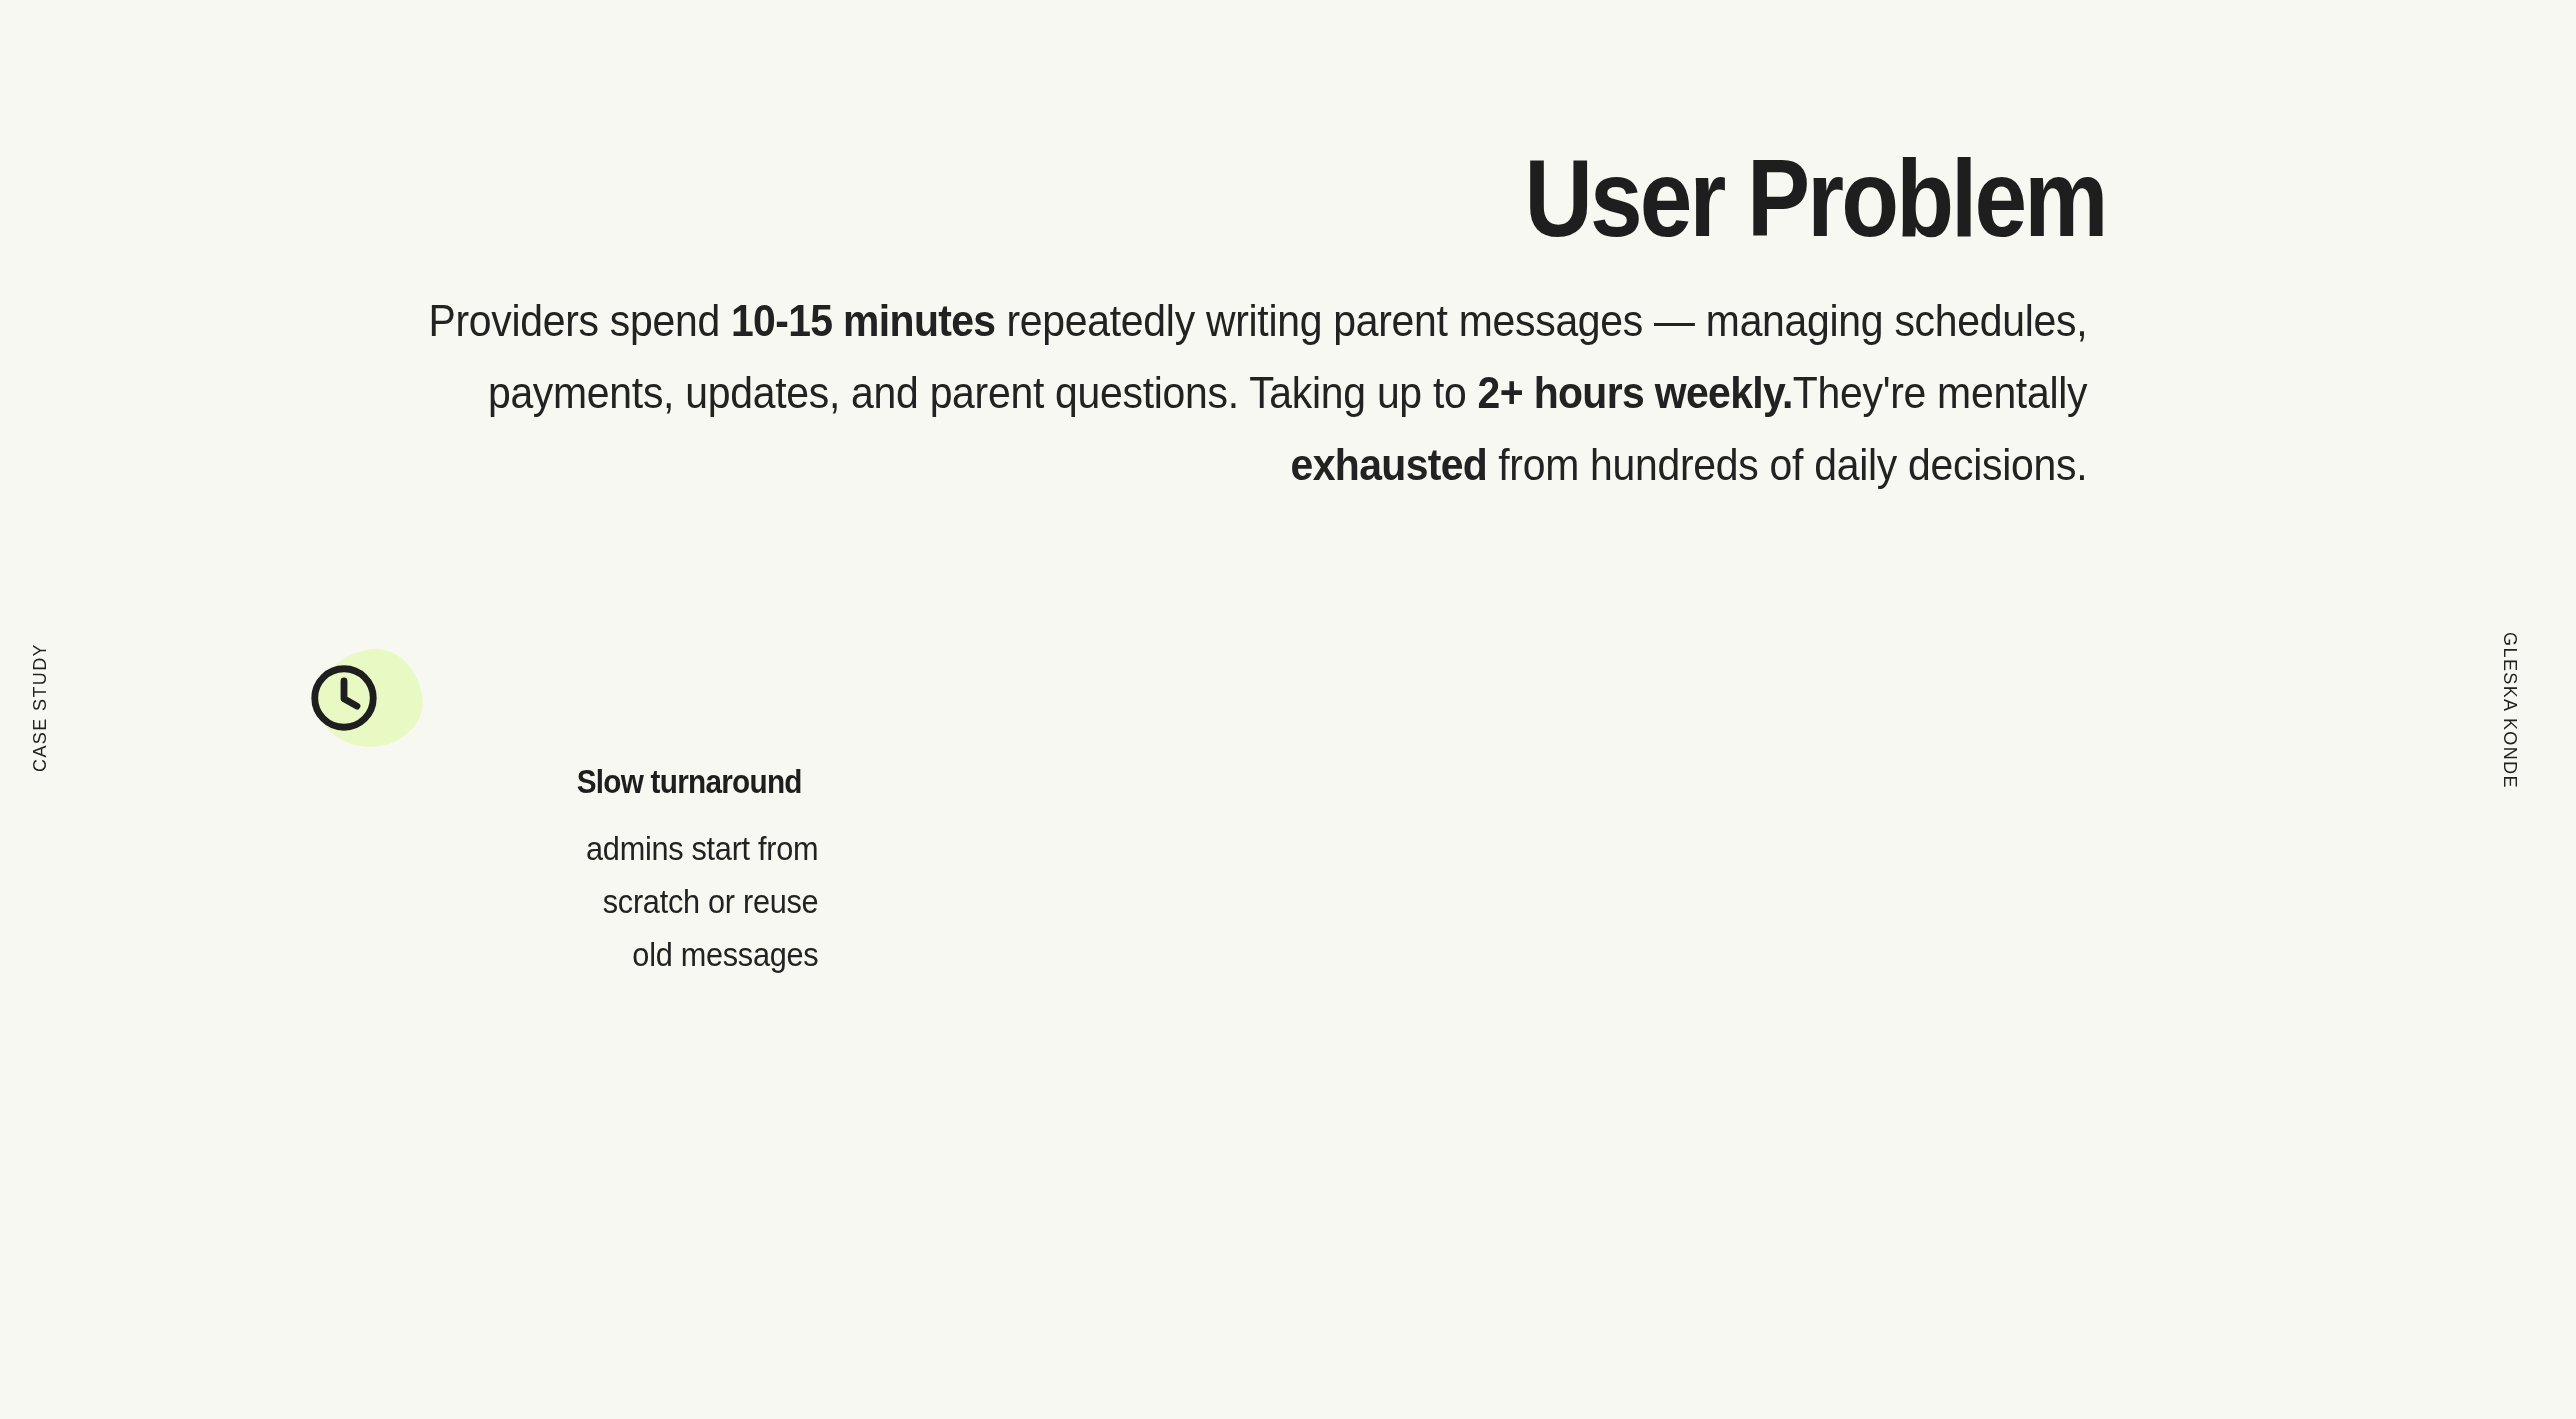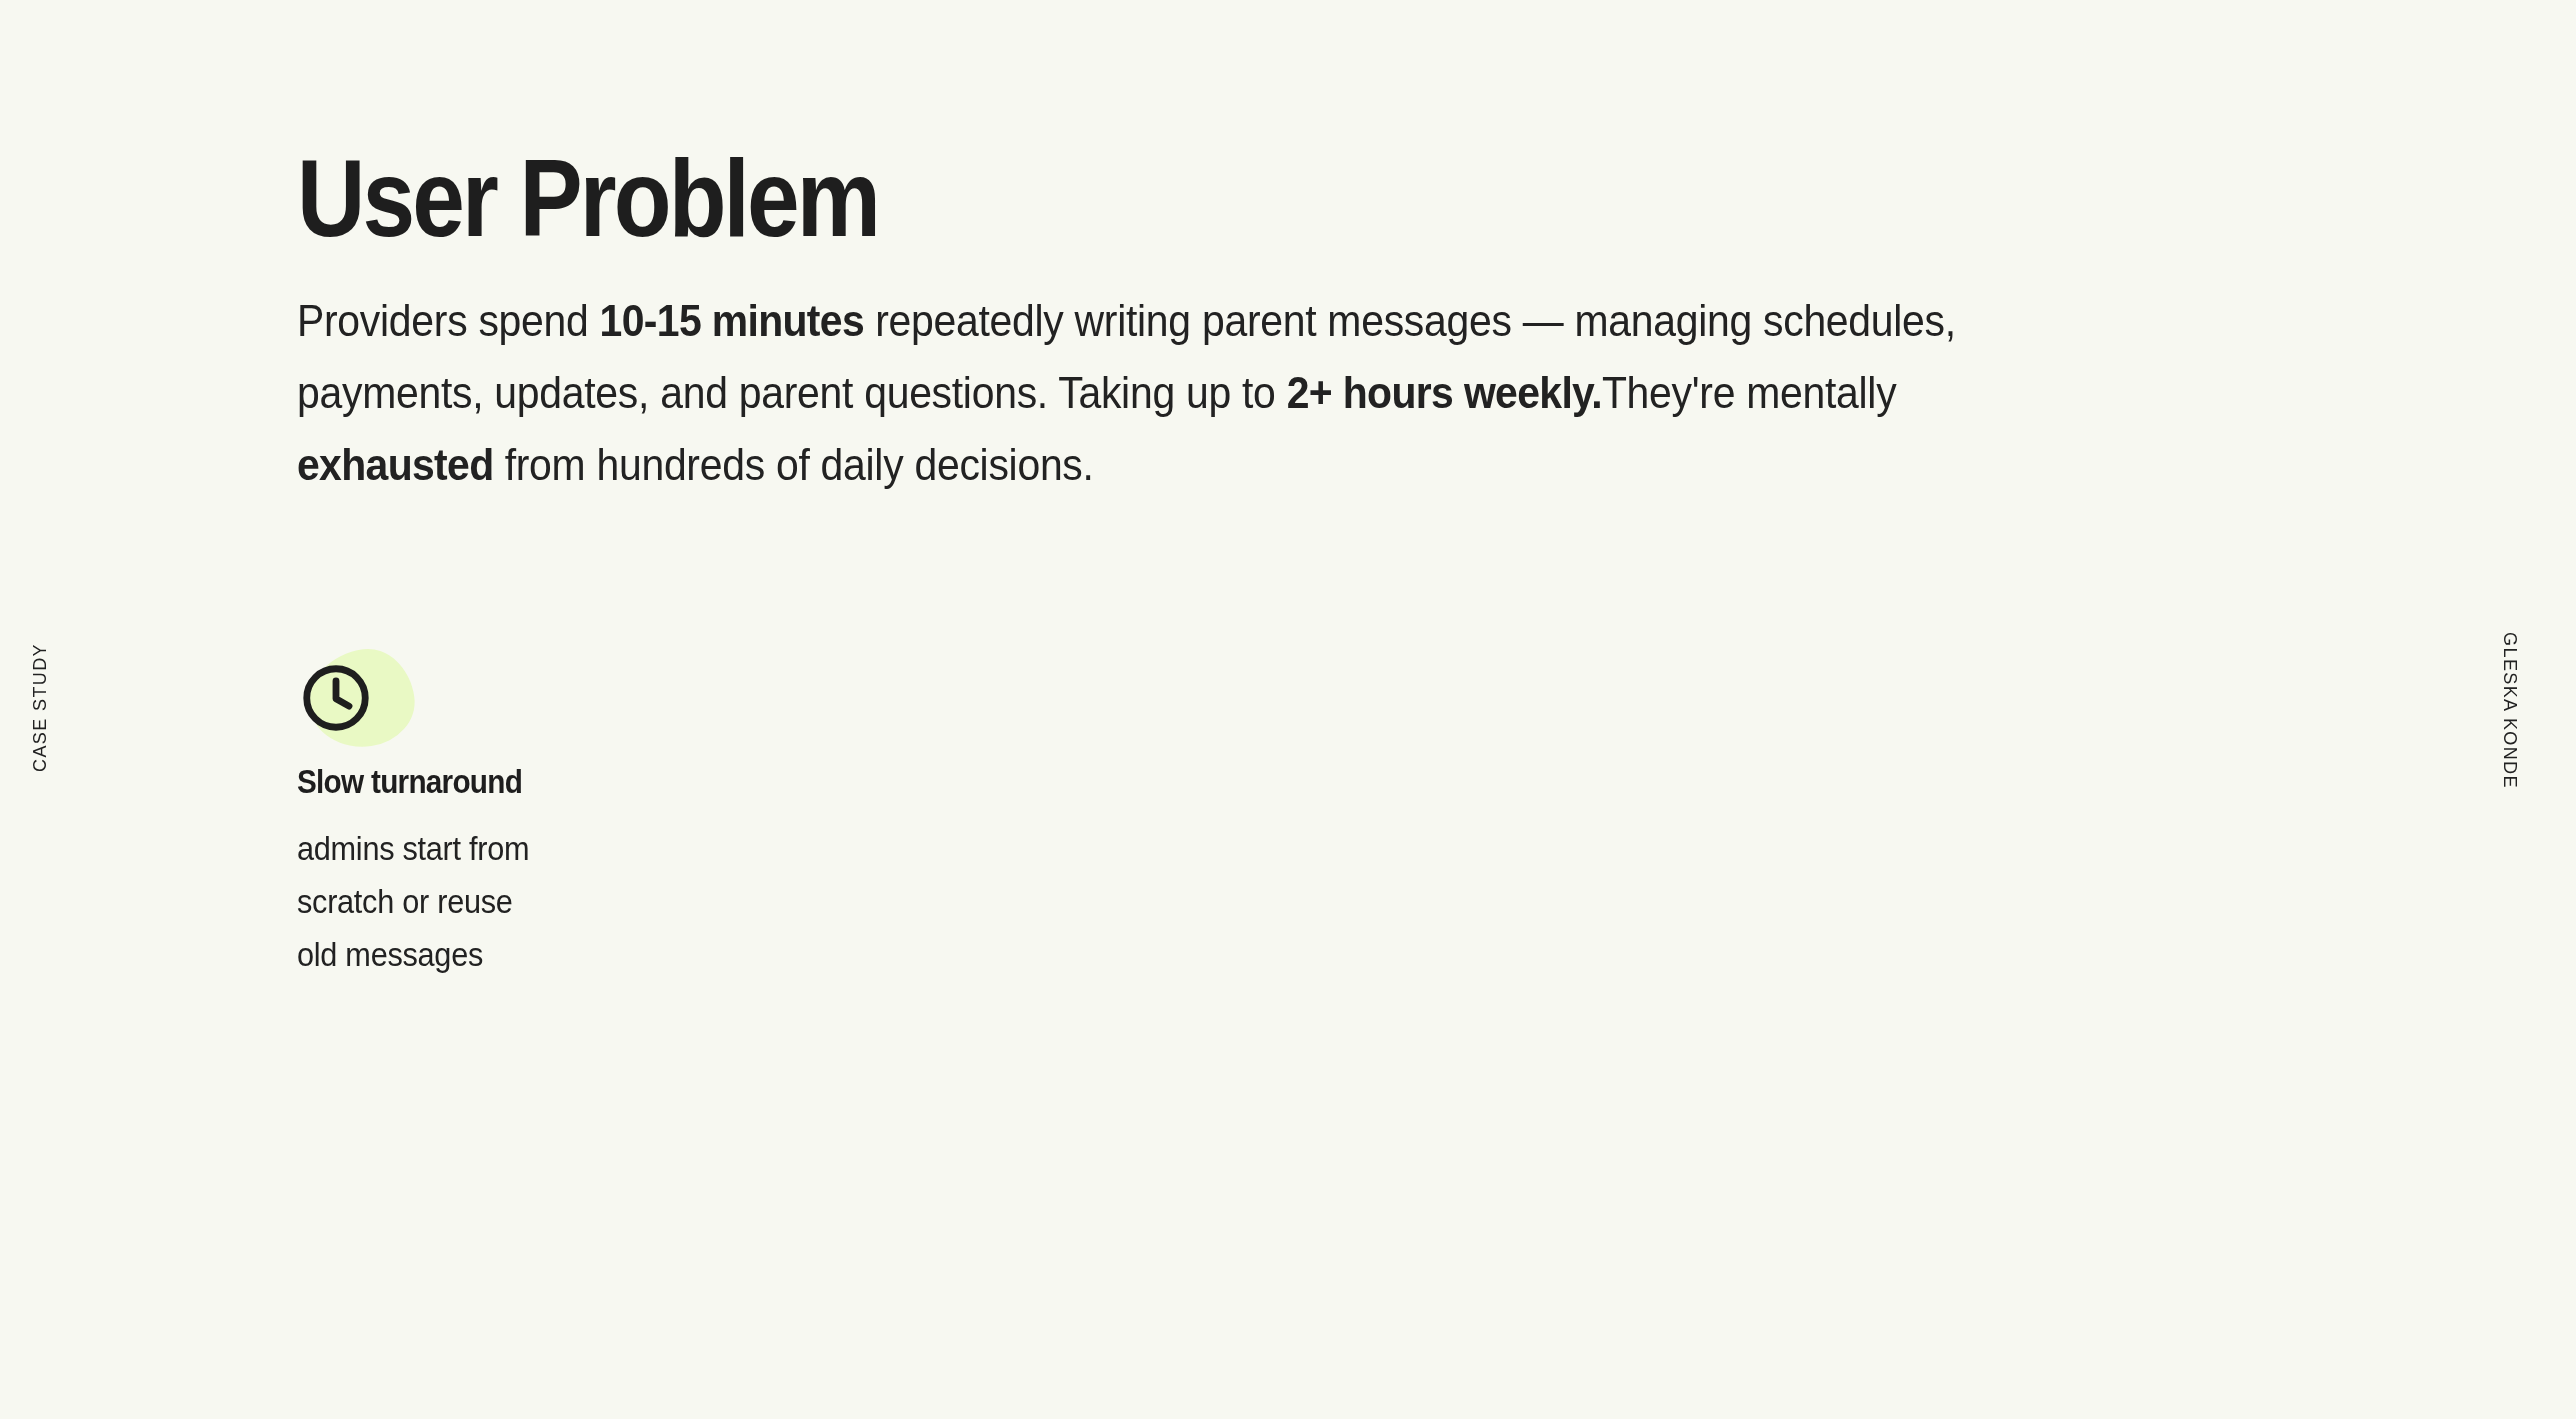--- a/index.html
+++ b/index.html
@@ -38,20 +38,21 @@
     transform: rotate(90deg);
     transform-origin: center center;
   }
 
   
   .page {
     position: absolute;
     left: 297px;
     top: 0;
     width: 2103px;
+    text-align: right;
   }
 
   #page-title {
     font-family: "Liberation Sans", sans-serif;
     font-size: 110px;
     font-weight: 700;
     letter-spacing: -3.3px;
     line-height: 1;
     margin: 0;
     padding-top: 143px;
@@ -76,20 +77,21 @@
   #intro-paragraph b {
     font-weight: 700;
     letter-spacing: -0.7px;
   }
 
   
   .cards {
     display: flex;
     padding-top: 146px;
     gap: 15px;
+    margin-left: 8px;
   }
   .card {
     width: 552px;
     flex: 0 0 552px;
   }
 
   .icon-wrap {
     position: relative;
     width: 151px;
     height: 99px;

